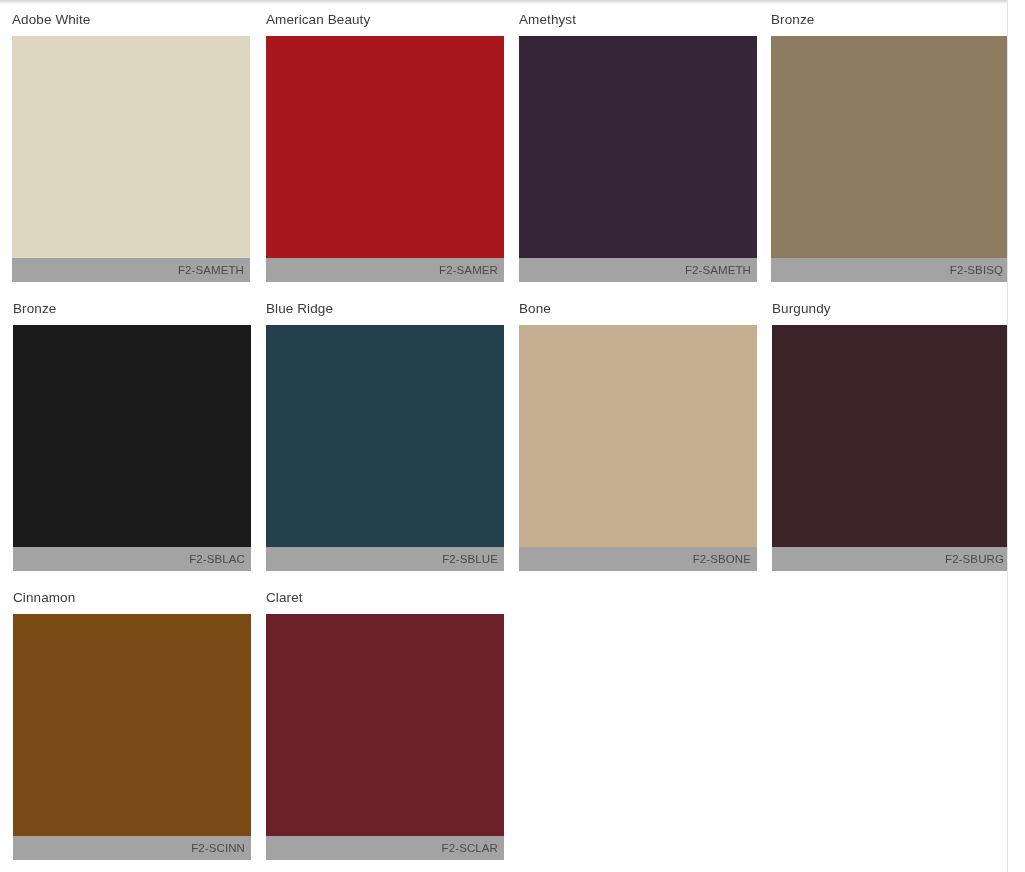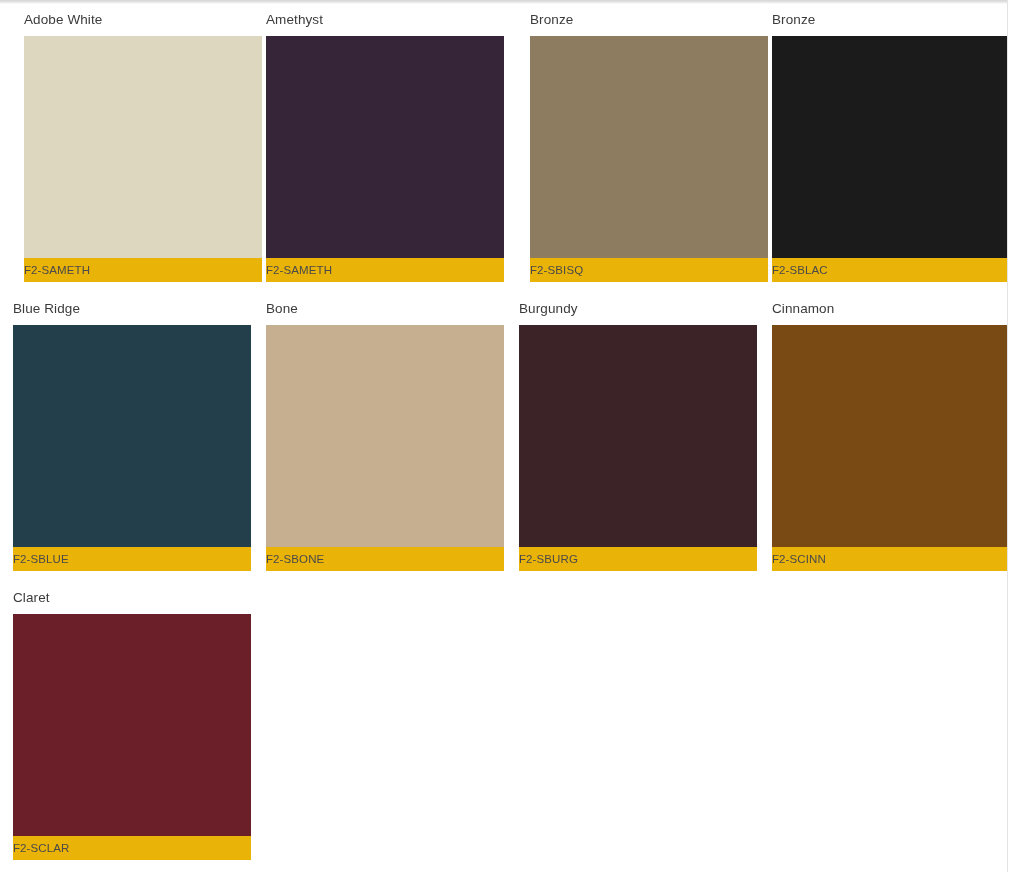--- a/index.html
+++ b/index.html
@@ -43,21 +43,21 @@
     column-gap: 0px;
     row-gap: 0px;
   }
 
   .swatch-card {
     position: relative;
     width: 253px;
     height: 289px;
     padding: 0 3px 0 12px;
   }
-  .swatch-card.col-0 { padding-left: 24px; padding-right: 3px; }
+  .swatch-card.col-0 { padding-left: 12px; padding-right: 3px; }
   .swatch-card.col-1 { padding-left: 13px; padding-right: 2px; }
   .swatch-card.col-2 { padding-left: 13px; padding-right: 2px; }
   .swatch-card.col-3 { padding-left: 13px; padding-right: 2px; }
 
   .swatch-name {
     font-size: 13.5px;
     line-height: 16px;
     color: #3b3b3b;
     padding-top: 8px;
     padding-bottom: 8px;
@@ -68,24 +68,24 @@
 
   .swatch-chip {
     width: 238px;
     height: 222px;
     display: block;
   }
 
   .swatch-code-bar {
     width: 238px;
     height: 24px;
-    background: #eab308;
+    background: #a3a3a3;
     display: flex;
     align-items: center;
-    justify-content: flex-start;
+    justify-content: flex-end;
     padding-right: 6px;
   }
 
   .swatch-code {
     font-size: 11.5px;
     color: #4a4a4a;
     letter-spacing: 0.1px;
     white-space: nowrap;
   }
 </style>
@@ -93,20 +93,27 @@
 <body>
 
 <div id="top-edge"></div>
 
 <div id="swatch-grid">
     <div class="swatch-card col-0">
       <div class="swatch-name">Adobe White</div>
       <div class="swatch-chip" style="background: rgb(221, 215, 192);"></div>
       <div class="swatch-code-bar">
         <span class="swatch-code">F2-SAMETH</span>
+      </div>
+    </div>
+    <div class="swatch-card col-1">
+      <div class="swatch-name">American Beauty</div>
+      <div class="swatch-chip" style="background: rgb(168, 23, 30);"></div>
+      <div class="swatch-code-bar">
+        <span class="swatch-code">F2-SAMER</span>
       </div>
     </div>
     <div class="swatch-card col-2">
       <div class="swatch-name">Amethyst</div>
       <div class="swatch-chip" style="background: rgb(54, 37, 56);"></div>
       <div class="swatch-code-bar">
         <span class="swatch-code">F2-SAMETH</span>
       </div>
     </div>
     <div class="swatch-card col-0">

